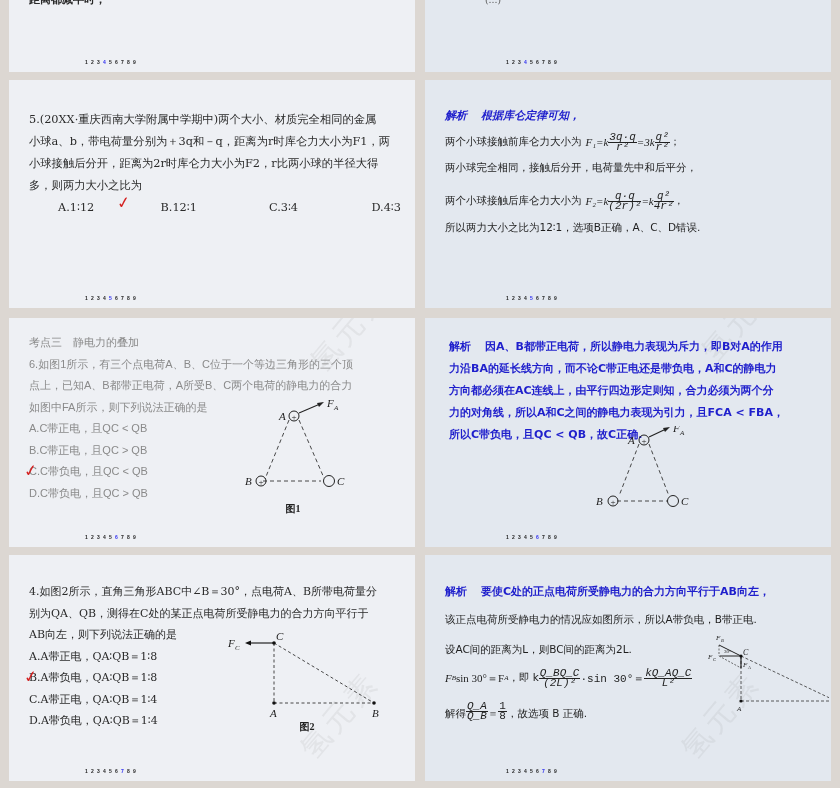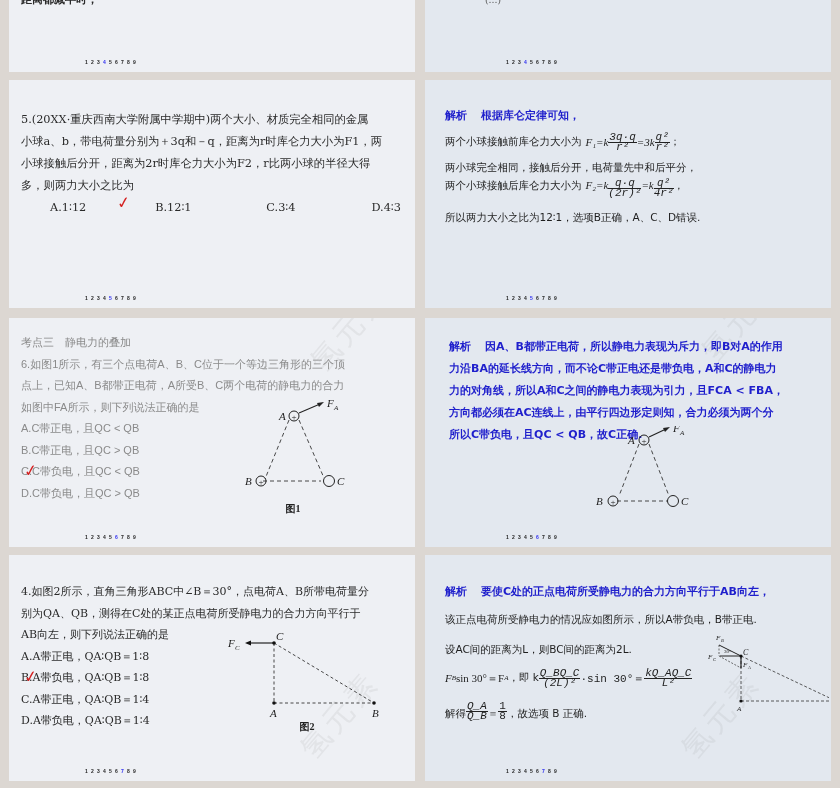--- a/index.html
+++ b/index.html
@@ -7,21 +7,21 @@
   body { background: #dcd7d2; font-family: "DejaVu Serif", "Liberation Serif", serif; position: relative; }
   .slide { position: absolute; width: 406px; overflow: hidden; }
   .slide.left { left: 9px; background: #eef0f4; }
   .slide.right { left: 425px; background: #e3e8ef; }
   .s1 { top: -10px; height: 82px; }
   .s2 { top: 80px; height: 228px; }
   .s3 { top: 318px; height: 229px; }
   .s4 { top: 555px; height: 226px; }
   .pager { position: absolute; bottom: 7px; left: 76px; font-family: "Liberation Sans", sans-serif; font-size: 5px; font-weight: bold; color: #222; letter-spacing: 3.2px; }
   .pager span.cur { color: #2d2df0; }
-  .qtext { position: absolute; left: 12px; right: 14px; font-size: 11.3px; color: #2a2a2a; line-height: 22px; }
+  .qtext { position: absolute; left: 20px; right: 14px; font-size: 11.3px; color: #2a2a2a; line-height: 22px; }
   .qtext.gray { color: #8a8a8a; font-family: "Liberation Sans", "DejaVu Sans", sans-serif; }
   .ans { color: #1f1fcc; font-weight: bold; font-family: "DejaVu Sans", "Liberation Sans", sans-serif; font-size: 11px; }
   .ans .tag { margin-right: 14px; }
   .body-black { color: #1e1e1e; font-family: "DejaVu Sans", "Liberation Sans", sans-serif; font-size: 10.5px; }
   .opt-row { display: flex; }
   .opt-row span { display: inline-block; margin-left: 29px; }
   .check { position: absolute; color: #d42020; font-size: 16px; font-weight: bold; font-family: "DejaVu Sans", sans-serif; transform: rotate(-8deg); }
   .math { font-family: "Liberation Serif", serif; font-style: italic; font-size: 11px; }
   .frac { display: inline-block; vertical-align: middle; text-align: center; font-size: 11px; line-height: 9px; font-family: Liberation Mono, monospace; font-style: italic; }
   .frac .n { display: block; border-bottom: 0.8px solid #222; padding: 0 1px; }
@@ -54,39 +54,39 @@
       <span style="width:88px">C.3∶4</span>
       <span>D.4∶3</span>
     </div>
   </div>
   <div class="check" style="left:108px;top:113px;">✓</div>
   <div class="pager"><span>1</span><span>2</span><span>3</span><span>4</span><span class="cur">5</span><span>6</span><span>7</span><span>8</span><span>9</span></div>
 </div>
 
 <div class="slide right s2">
   <div style="position:absolute;left:20px;top:26px;right:10px;">
-    <div class="ans" style="line-height:20px;">
+    <div class="ans" style="line-height:20px;font-style:italic;">
       <span class="tag">解析</span><span>根据库仑定律可知，</span>
     </div>
     <div class="body-black" style="margin-top:5px;height:22px;display:flex;align-items:center;">
       <span>两个小球接触前库仑力大小为</span>
       <span class="math" style="margin-left:4px;">F₁=k</span>
       <span class="frac">
           <span class="n">3q·q</span>
           <span class="d">r²</span>
         </span>
       <span class="math">=3k</span>
       <span class="frac">
           <span class="n">q²</span>
           <span class="d">r²</span>
         </span>
       <span>；</span>
     </div>
     <div class="body-black" style="margin-top:4px;line-height:20px;">两小球完全相同，接触后分开，电荷量先中和后平分，</div>
-    <div class="body-black" style="margin-top:2px;height:24px;display:flex;align-items:flex-start;">
+    <div class="body-black" style="margin-top:12px;height:24px;display:flex;align-items:center;">
       <span>两个小球接触后库仑力大小为</span>
       <span class="math" style="margin-left:4px;">F₂=k</span>
       <span class="frac">
           <span class="n">q·q</span>
           <span class="d">(2r)²</span>
         </span>
       <span class="math">=k</span>
       <span class="frac">
           <span class="n">q²</span>
           <span class="d">4r²</span>
@@ -130,22 +130,22 @@
     <text x="56" y="114" font-size="10" font-weight="bold" text-anchor="middle" fill="#222" font-family="DejaVu Sans, sans-serif">图1</text>
   </svg>
   <div class="pager"><span>1</span><span>2</span><span>3</span><span>4</span><span>5</span><span class="cur">6</span><span>7</span><span>8</span><span>9</span></div>
 </div>
 
 <div class="slide right s3">
   <div class="watermark" style="left:265px;top:-20px;">氢元素</div>
   <div class="ans" style="position:absolute;left:24px;top:18px;right:10px;line-height:22px;font-size:11px;">
     <div><span class="tag">解析</span><span>因A、B都带正电荷，所以静电力表现为斥力，即B对A的作用</span></div>
     <div>力沿BA的延长线方向，而不论C带正电还是带负电，A和C的静电力</div>
+    <div>方向都必须在AC连线上，由平行四边形定则知，合力必须为两个分</div>
     <div>力的对角线，所以A和C之间的静电力表现为引力，且FCA &lt; FBA，</div>
-    <div>方向都必须在AC连线上，由平行四边形定则知，合力必须为两个分</div>
     <div>所以C带负电，且QC &lt; QB，故C正确.</div>
   </div>
   <svg style="position:absolute;left:160px;top:108px;" width="130" height="100">
     <line x1="54" y1="18" x2="34" y2="70" stroke="#333" stroke-width="0.9" stroke-dasharray="4,3"></line>
     <line x1="64" y1="18" x2="84" y2="70" stroke="#333" stroke-width="0.9" stroke-dasharray="4,3"></line>
     <line x1="32" y1="75" x2="82" y2="75" stroke="#333" stroke-width="0.9" stroke-dasharray="4,3"></line>
     <circle cx="59" cy="14" r="5" fill="none" stroke="#222" stroke-width="1"></circle>
     <text x="59" y="17.5" font-size="9" text-anchor="middle" fill="#222">+</text>
     <circle cx="28" cy="75" r="5" fill="none" stroke="#222" stroke-width="1"></circle>
     <text x="28" y="78.5" font-size="9" text-anchor="middle" fill="#222">+</text>

